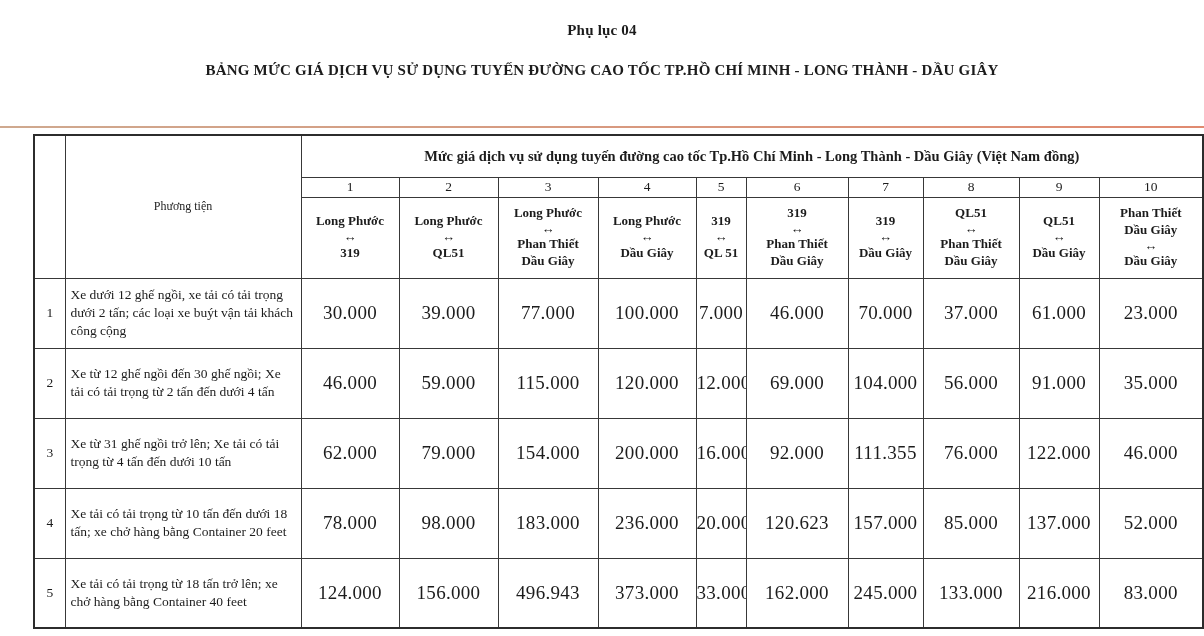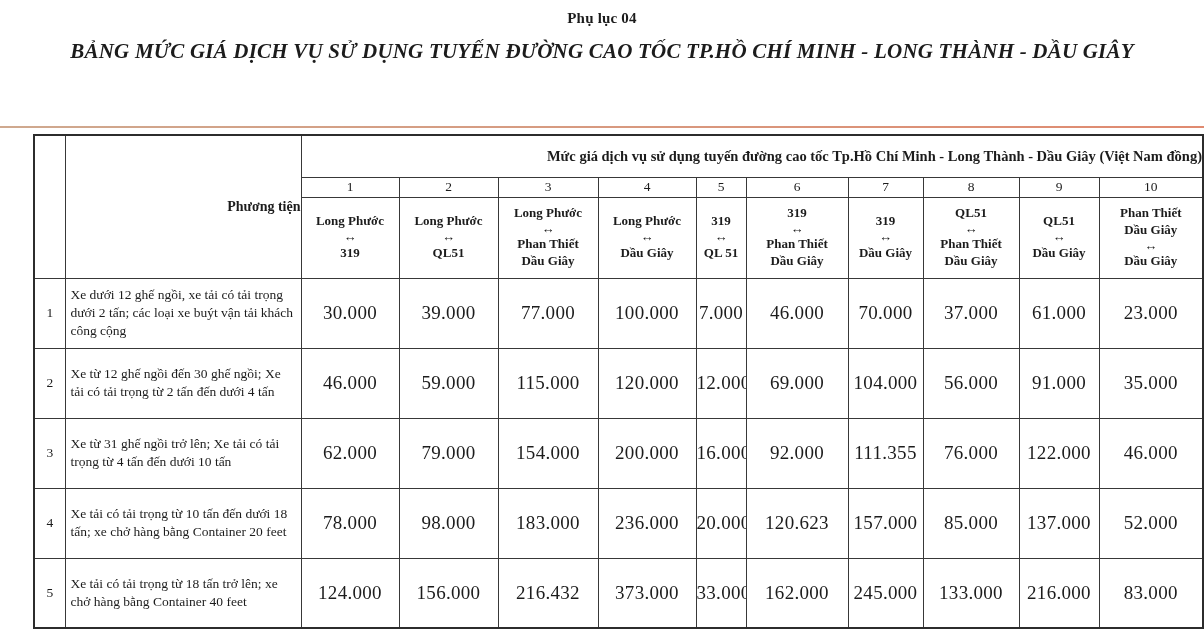--- a/index.html
+++ b/index.html
@@ -4,48 +4,48 @@
 <style>
   * { margin: 0; padding: 0; box-sizing: border-box; }
   html, body { background: #ffffff; }
   body {
     width: 1204px; height: 636px;
     position: relative;
     font-family: "Liberation Serif", "DejaVu Serif", serif;
     color: #1c1c1c;
     overflow: hidden;
   }
-  .title-block { text-align: center; padding-top: 10px; }
+  .title-block { text-align: center; padding-top: 22px; }
   .appendix-label { font-size: 15px; font-weight: bold; letter-spacing: .2px; }
-  .doc-title { font-size: 21px; font-weight: bold; margin-top: 12px; letter-spacing: .2px; font-style: italic; }
+  .doc-title { font-size: 15px; font-weight: bold; margin-top: 23px; letter-spacing: .2px; }
 
   .accent-line {
     position: absolute; left: 0; top: 126px; width: 1204px; height: 2px;
     background: linear-gradient(to right, #cfa98f, #e08a70);
   }
 
   table.price-table {
     position: absolute; left: 33px; top: 134px;
     width: 1169px;
     border-collapse: collapse; table-layout: fixed;
   }
   .price-table td {
     border: 1.5px solid #383838;
     text-align: center; vertical-align: middle;
     overflow: hidden;
   }
   table.price-table { border: 2.5px solid #2c2c2c; }
 
-  tr.group-row td   { height: 42px; text-align: right; }
+  tr.group-row td   { height: 42px; }
   tr.numbers-row td { height: 20px; font-size: 13.5px; }
   tr.routes-row td  { height: 81px; }
   tr.data-row td    { height: 70px; }
 
   td.group-header { font-weight: bold; font-size: 14.5px; }
-  td.vehicle-header { font-weight: bold; font-size: 14px; }
+  td.vehicle-header { font-weight: normal; font-size: 12px; }
   td.route-cell { font-weight: bold; font-size: 13px; line-height: 1.3; padding: 1px 0; }
   td.route-cell .arrow { font-weight: normal; font-size: 13px; line-height: 1.1; }
   td.row-no { font-size: 13.5px; }
   td.vehicle-cell {
     text-align: left; font-size: 13.5px; line-height: 1.32;
     padding: 3px 4px 3px 5px; vertical-align: middle;
   }
   td.price-cell { font-size: 19px; letter-spacing: .3px; }
 
   
@@ -210,21 +210,21 @@
         <td class="price-cell">157.000</td>
         <td class="price-cell">85.000</td>
         <td class="price-cell">137.000</td>
         <td class="price-cell">52.000</td>
       </tr>
       <tr class="data-row">
         <td class="row-no">5</td>
         <td class="vehicle-cell">Xe tải có tải trọng từ 18 tấn trở lên; xe chở hàng bằng Container 40 feet</td>
         <td class="price-cell">124.000</td>
         <td class="price-cell">156.000</td>
-        <td class="price-cell">216.432</td>
+        <td class="price-cell">496.943</td>
         <td class="price-cell">373.000</td>
         <td class="price-cell">33.000</td>
         <td class="price-cell">162.000</td>
         <td class="price-cell">245.000</td>
         <td class="price-cell">133.000</td>
         <td class="price-cell">216.000</td>
         <td class="price-cell">83.000</td>
       </tr>
     </tbody>
 </table>

